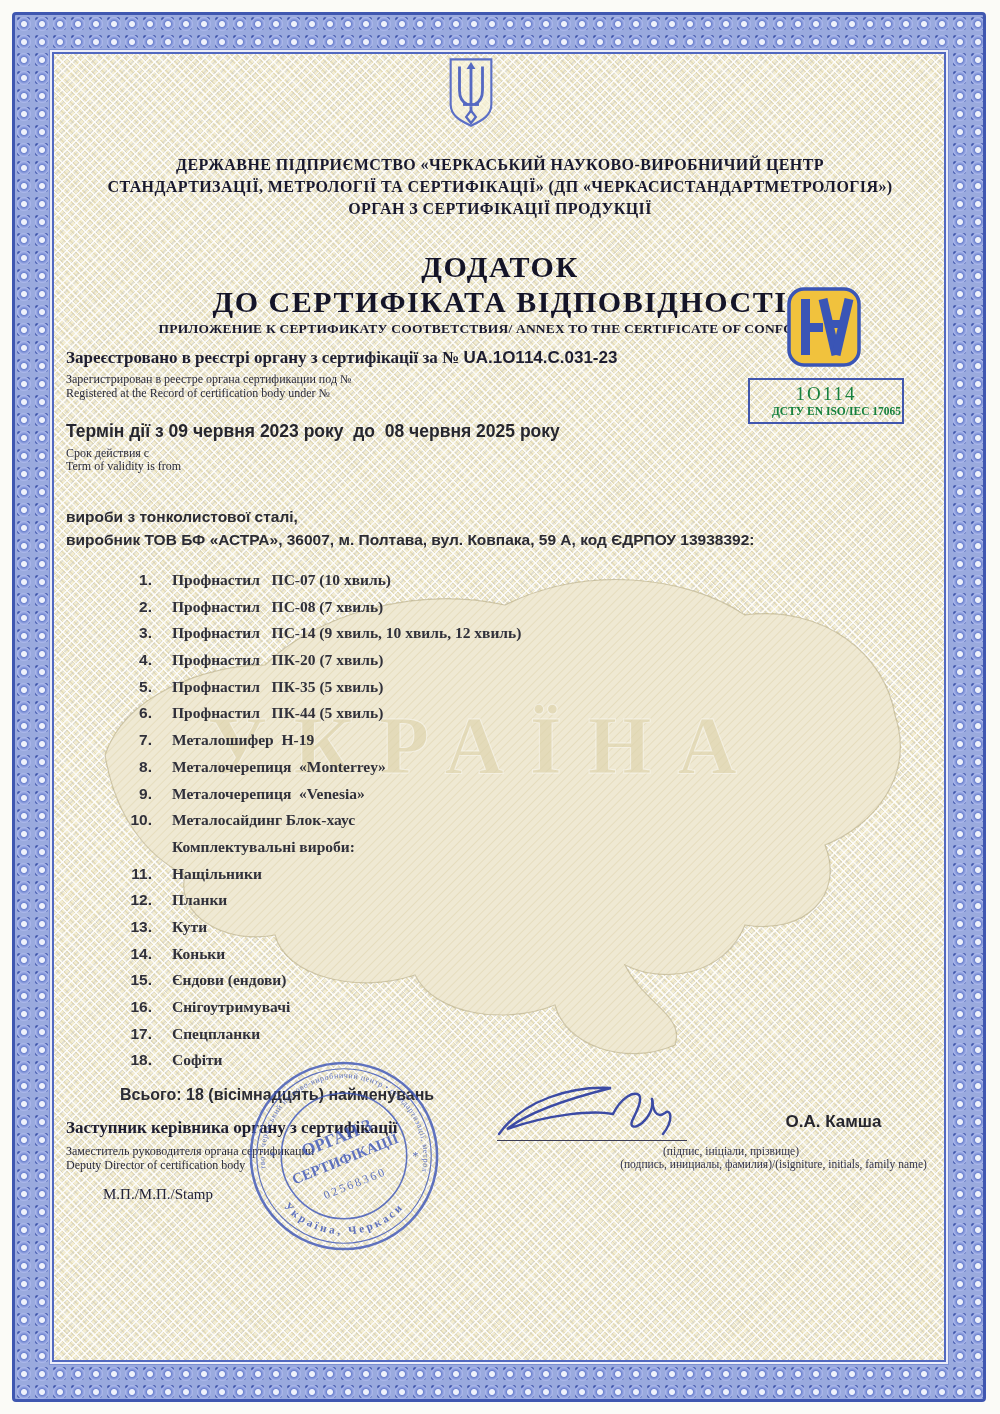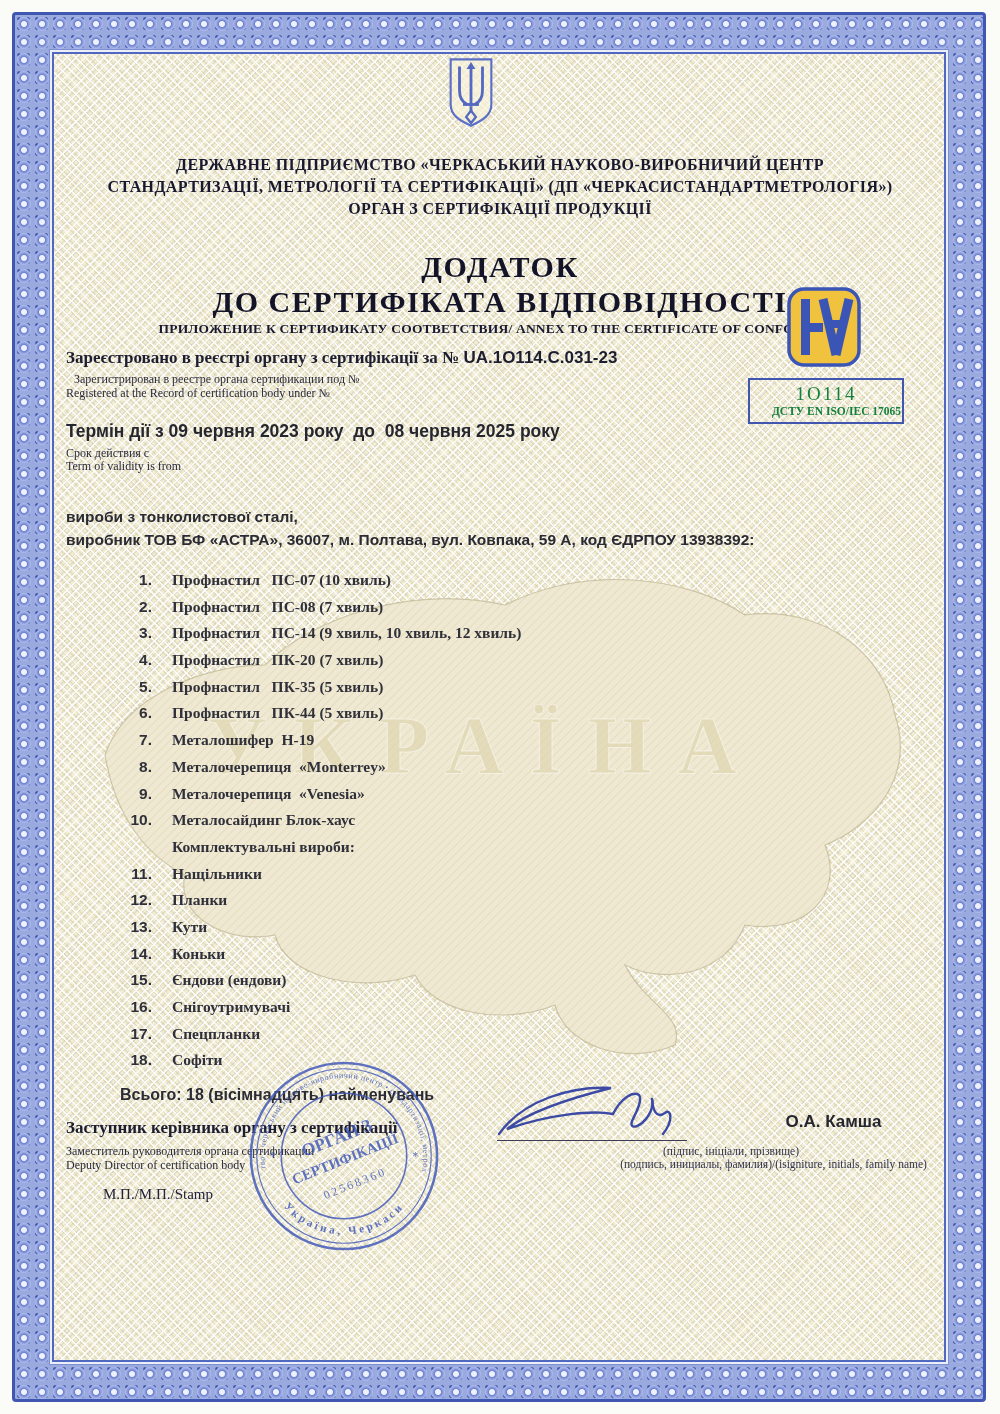--- a/index.html
+++ b/index.html
@@ -118,21 +118,21 @@
     </g>
     <line x1="40" y1="38" x2="60" y2="38" stroke="#3a55b6" stroke-width="8"></line>
   </svg>
 
   <div class="abs code-box">
     <div class="code">1О114</div>
     <div class="std">ДСТУ EN ISO/IEC 17065</div>
   </div>
 
   <div class="abs serifB reg-main" style="left:66px;top:348px;"><span>Зареєстровано в реєстрі органу з сертифікації за № </span><span class="reg-num">UA.1О114.С.031-23</span></div>
-  <div class="abs small-serif" style="left:66px;top:372px;padding-left:8px;">Зарегистрирован в реестре органа сертификации под №</div>
+  <div class="abs small-serif" style="left:66px;top:372px;">Зарегистрирован в реестре органа сертификации под №</div>
   <div class="abs small-serif" style="left:66px;top:386px;">Registered at the Record of certification body under №</div>
 
   <div class="abs sansB val-main" style="left:66px;top:421px;">Термін дії з 09 червня 2023 року  до  08 червня 2025 року</div>
   <div class="abs small-serif" style="left:66px;top:446px;">Срок действия с</div>
   <div class="abs small-serif" style="left:66px;top:459px;">Term of validity is from</div>
 
   <div class="abs sansB intro" style="left:66px;top:508px;">вироби з тонколистової сталі,</div>
   <div class="abs sansB intro" style="left:66px;top:531px;">виробник ТОВ БФ «АСТРА», 36007, м. Полтава, вул. Ковпака, 59 А, код ЄДРПОУ 13938392:</div>
 
   <div class="abs list-wrap" id="items-container">

